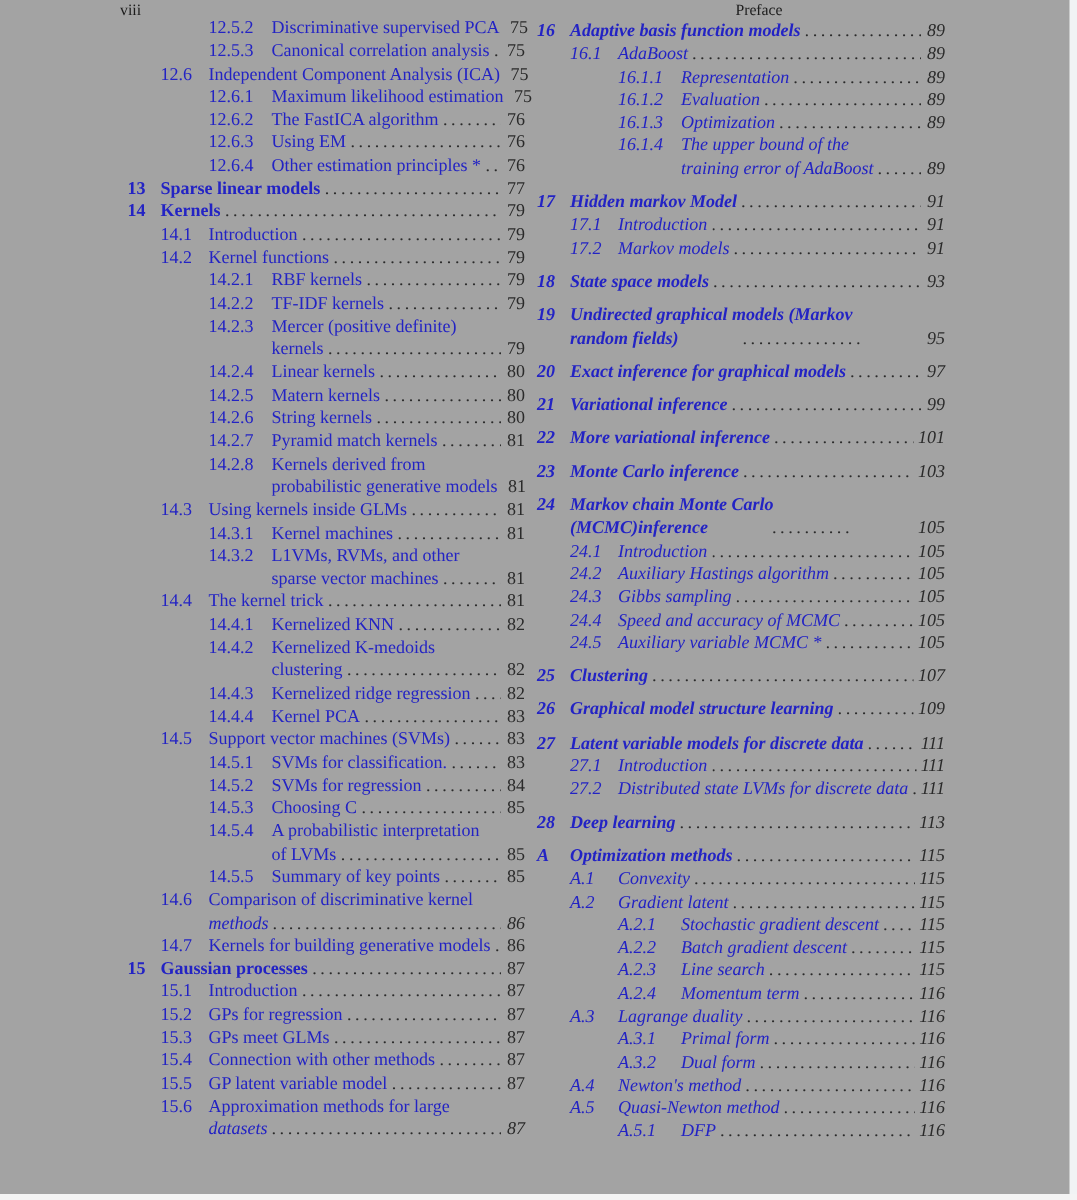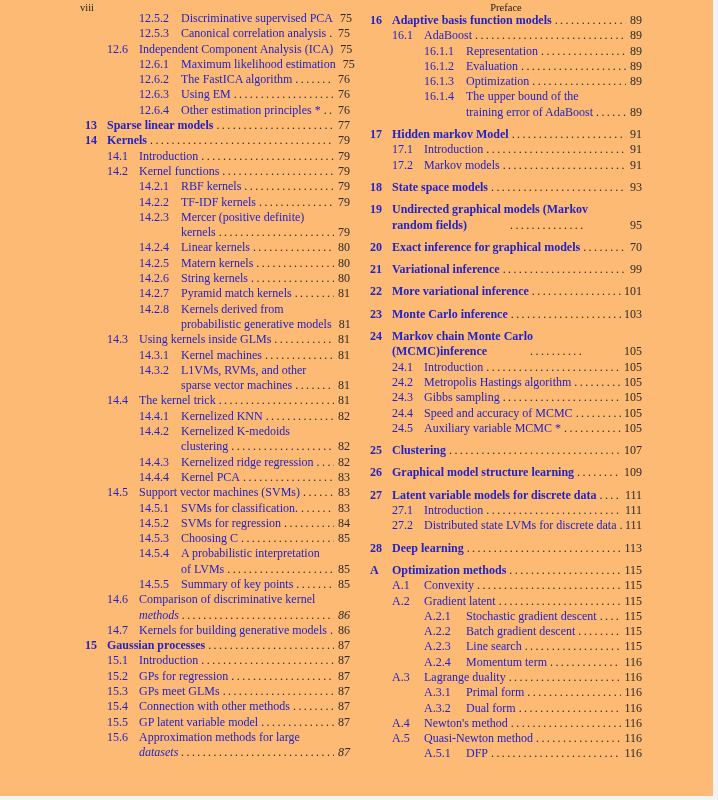--- a/index.html
+++ b/index.html
@@ -1,29 +1,29 @@
 <!DOCTYPE html>
 <html style="--blue: #2323c4; --dark: #2a2a2a;"><head>
 <meta charset="utf-8">
 <style>
   html,body{margin:0;padding:0;background:#ffffff;}
   .page{
-    position:relative;width:718px;height:800px;background:#fdba74;overflow:hidden;
+    position:relative;width:718px;height:800px;background:#a3a3a3;overflow:hidden;
     font-family:"Liberation Serif","DejaVu Serif",serif;
   }
   .edge-right{position:absolute;top:0;right:0;width:5px;height:800px;background:#f1f3f4;}
   .edge-bottom{position:absolute;left:0;bottom:0;width:718px;height:4px;background:#f4f4f4;}
   .running-head{position:absolute;top:2px;font-size:10.5px;color:#1c1c1c;}
   .folio-left{left:80px;}
   .head-right{left:370px;width:272px;text-align:center;}
   .col{
     position:absolute;font-size:12px;color:var(--blue,#2323c4);
   }
   .col-left{left:85px;top:11px;width:265px;}
-  .col-right{left:370px;top:13px;width:272px;}
+  .col-right{left:358px;top:13px;width:272px;font-style:italic;}
   .row{display:flex;align-items:baseline;height:15.3px;line-height:15.3px;}
   .col-left .row.gap{margin-top:0;}
   .col-right .row.gap{margin-top:7px;}
   .row.l1{font-weight:bold;}
   .num{flex:none;}
   .l1 .num{width:22px;}
   .l2 .num{width:32px;}
   .l3 .num{width:42px;}
   .row.l2{padding-left:22px;}
   .row.l3{padding-left:54px;}
@@ -394,21 +394,21 @@
       </div>
       <div class="row l1 cont">
         <span class="title">random fields)</span>
         <span class="leader"></span>
         <span class="pg">95</span>
       </div>
       <div class="row l1 gap">
         <span class="num">20</span>
         <span class="title">Exact inference for graphical models</span>
         <span class="leader"></span>
-        <span class="pg">70</span>
+        <span class="pg">97</span>
       </div>
       <div class="row l1 gap">
         <span class="num">21</span>
         <span class="title">Variational inference</span>
         <span class="leader"></span>
         <span class="pg">99</span>
       </div>
       <div class="row l1 gap">
         <span class="num">22</span>
         <span class="title">More variational inference</span>
@@ -431,21 +431,21 @@
         <span class="pg">105</span>
       </div>
       <div class="row l2">
         <span class="num">24.1</span>
         <span class="title">Introduction</span>
         <span class="leader"></span>
         <span class="pg">105</span>
       </div>
       <div class="row l2">
         <span class="num">24.2</span>
-        <span class="title">Metropolis Hastings algorithm</span>
+        <span class="title">Auxiliary Hastings algorithm</span>
         <span class="leader"></span>
         <span class="pg">105</span>
       </div>
       <div class="row l2">
         <span class="num">24.3</span>
         <span class="title">Gibbs sampling</span>
         <span class="leader"></span>
         <span class="pg">105</span>
       </div>
       <div class="row l2">

